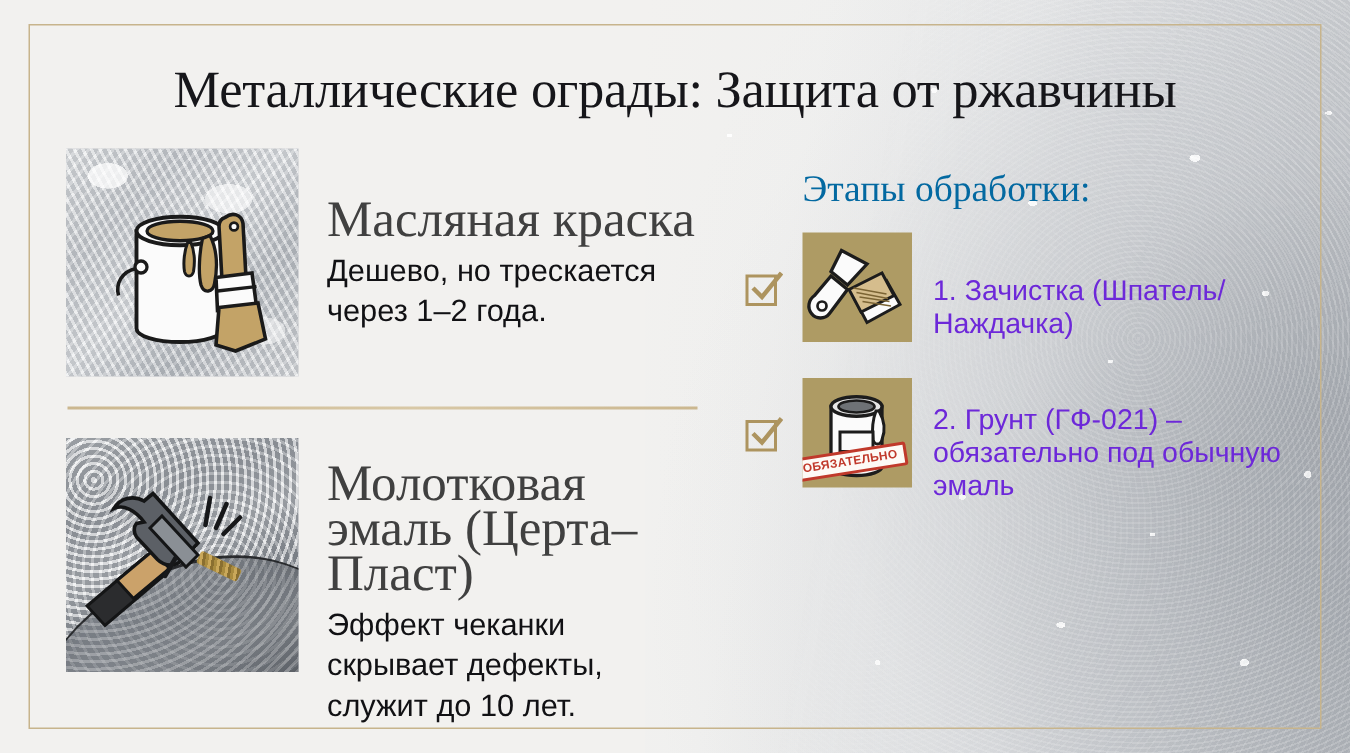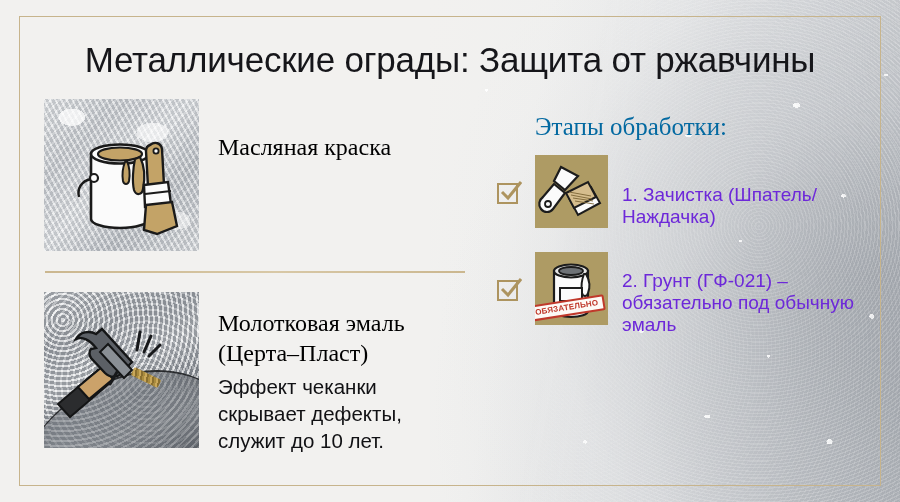--- a/index.html
+++ b/index.html
@@ -70,21 +70,21 @@
     pointer-events: none;
     z-index: 6;
   }
 
   
   .title {
     position: absolute;
     left: 0; top: 38px;
     width: 900px;
     text-align: center;
-    font-family: Liberation Sans, sans-serif;
+    font-family: Liberation Serif, serif;
     font-size: 35px;
     line-height: 44px;
     color: #16161a;
     letter-spacing: -.2px;
     z-index: 5;
   }
 
   
   .left-col {
     position: absolute;
@@ -106,23 +106,23 @@
     overflow: hidden;
     background: #cfd2d5;
   }
   .product.second .thumb { height: 156px; }
 
   .prod-text { padding-top: 33px; }
   .product.second .prod-text { padding-top: 16px; }
 
   .prod-head {
     font-family: "Liberation Serif", "DejaVu Serif", serif;
-    font-size: 24px;
+    font-size: 34px;
     line-height: 30px;
-    color: #000000;
+    color: #404040;
   }
 
   .prod-body {
     margin-top: 5px;
     font-size: 20.5px;
     line-height: 27px;
     color: #111114;
   }
 
   .divider {
@@ -272,20 +272,21 @@
 
           <path d="M106 46 c5 -4 11 -2 12 4 l2 36 l-16 2 l-2 -36 c0 -3 1 -5 4 -6 z" fill="#c3a367" stroke="#1a1a1a" stroke-width="2.4"></path>
           <circle cx="112" cy="52" r="2.6" fill="#fbfbfb" stroke="#1a1a1a" stroke-width="1.8"></circle>
           <path d="M100 86 l24 -3 l3 22 l-26 3 z" fill="#fbfbfb" stroke="#1a1a1a" stroke-width="2.4"></path>
           <path d="M102 106 l26 -3 l5 24 l-20 8 l-13 -4 z" fill="#c3a367" stroke="#1a1a1a" stroke-width="2.4"></path>
           <path d="M101 95 l26 -3" stroke="#1a1a1a" stroke-width="2.2" fill="none"></path>
         </svg>
       </div>
       <div class="prod-text">
         <div class="prod-head">Масляная краска</div>
+        <div class="prod-body">Дешево, но трескается через 1–2 года.</div>
       </div>
     </div>
 
     <div class="divider"></div>
 
     <div class="product second">
       <div class="thumb">
         <div class="hammered-plate"></div>
         <div class="rail"></div>
         <div class="rust-scratch"></div>

